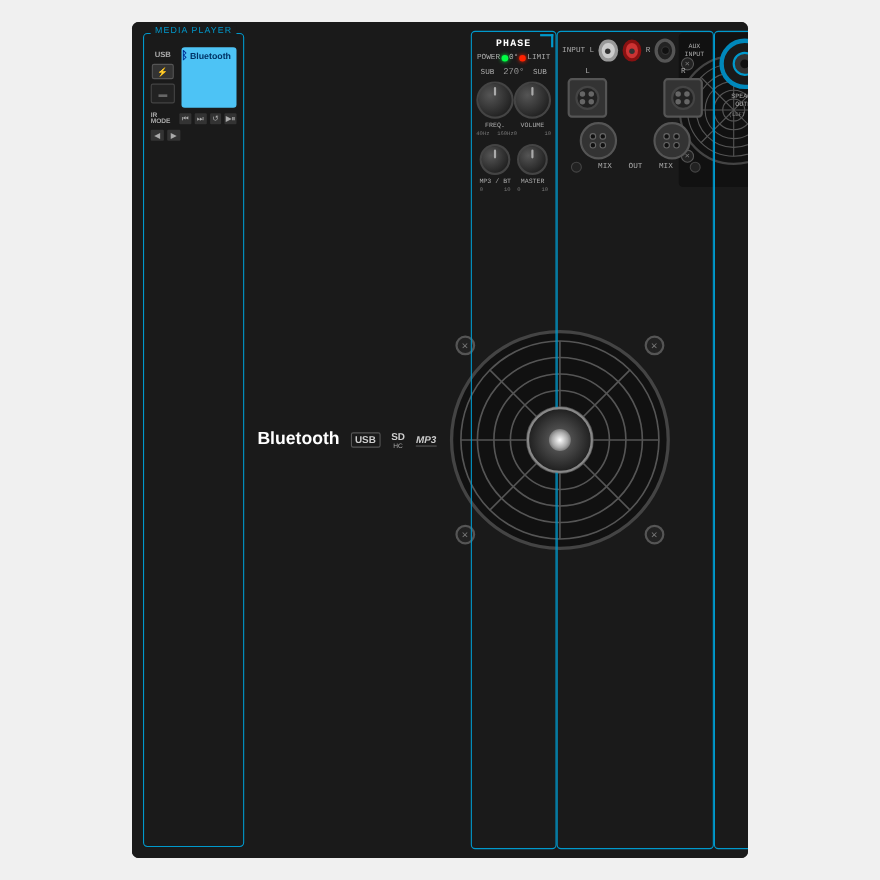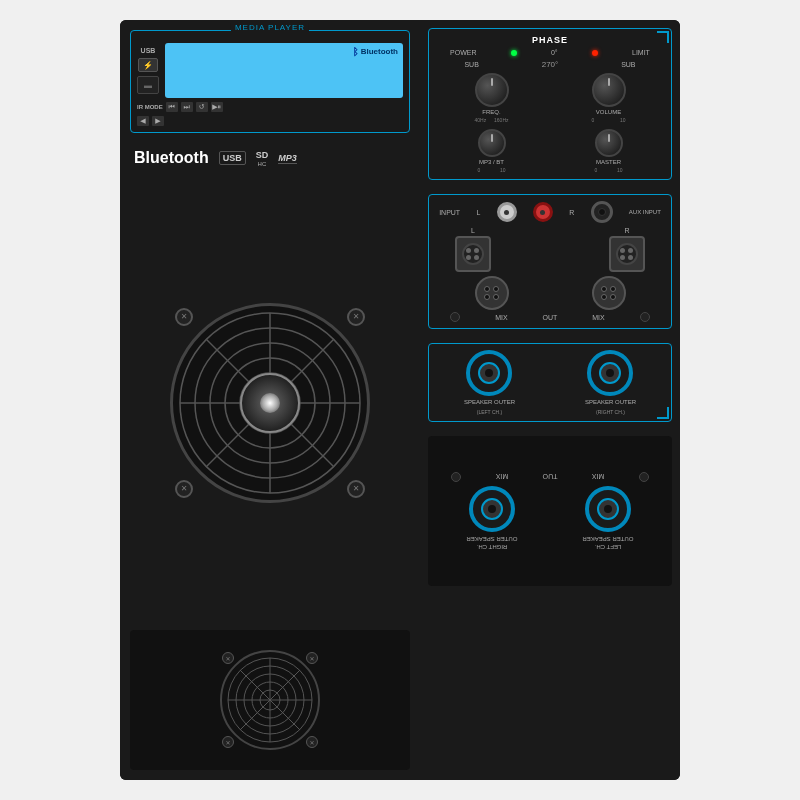--- a/index.html
+++ b/index.html
@@ -29,33 +29,32 @@
       flex-direction: row;
       position: relative;
       overflow: hidden;
     }
     
     .left-panel {
       width: 300px;
       height: 100%;
       background: #1a1a1a;
       display: flex;
-      flex-direction: column;
       padding: 10px;
       gap: 8px;
     }
     
     .right-panel {
       width: 260px;
       height: 100%;
       background: #1a1a1a;
       display: flex;
-      flex-direction: column;
       padding: 8px;
-      gap: 14px;
+      gap: 0;
+      font-family: Liberation Mono, monospace;
     }
 
     
     .media-player-section {
       border: 1.5px solid #0099cc;
       border-radius: 4px;
       padding: 6px;
       position: relative;
     }
     .section-title {

